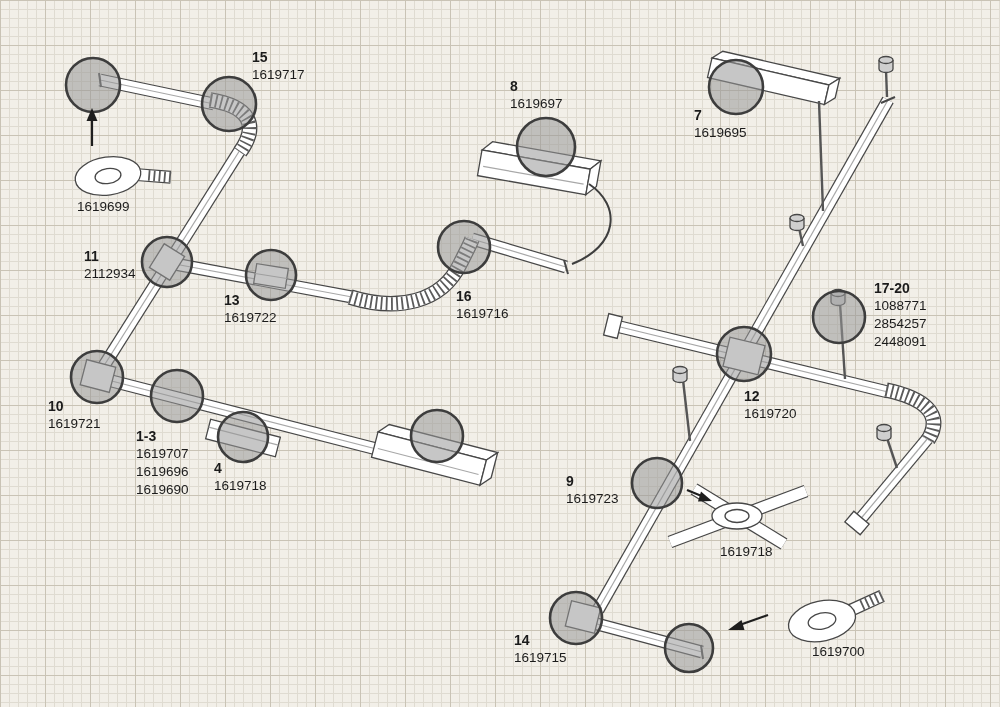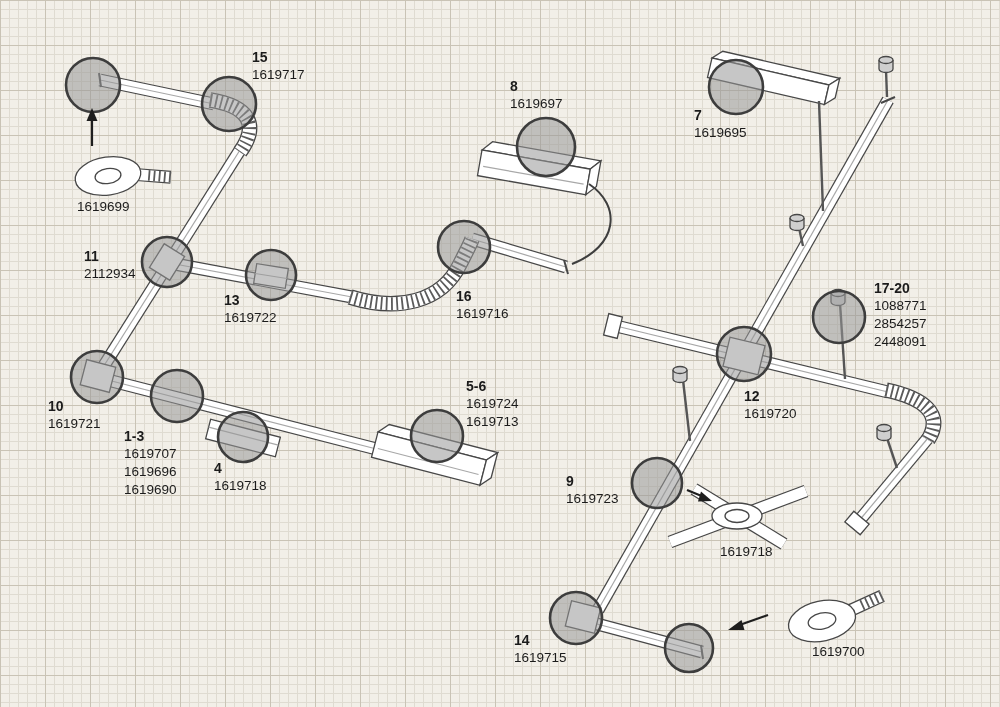--- a/index.html
+++ b/index.html
@@ -284,37 +284,32 @@
 <div class="label" style="left:744px;top:387px">
   <div class="num">12</div>
   <div class="part">1619720</div>
 </div>
 
 <div class="label" style="left:48px;top:397px">
   <div class="num">10</div>
   <div class="part">1619721</div>
 </div>
 
-<div class="label" style="left:124px;top:427px">
+<div class="label" style="left:136px;top:427px">
   <div class="num">1-3</div>
   <div class="part">1619707</div>
   <div class="part">1619696</div>
   <div class="part">1619690</div>
 </div>
 
 <div class="label" style="left:214px;top:459px">
   <div class="num">4</div>
   <div class="part">1619718</div>
 </div>
 
-<div class="label" style="left:466px;top:377px">
-  <div class="num">5-6</div>
-  <div class="part">1619724</div>
-  <div class="part">1619713</div>
-</div>
 
 <div class="label" style="left:566px;top:472px">
   <div class="num">9</div>
   <div class="part">1619723</div>
 </div>
 
 <div class="label" style="left:720px;top:543px">
   <div class="part">1619718</div>
 </div>
 

